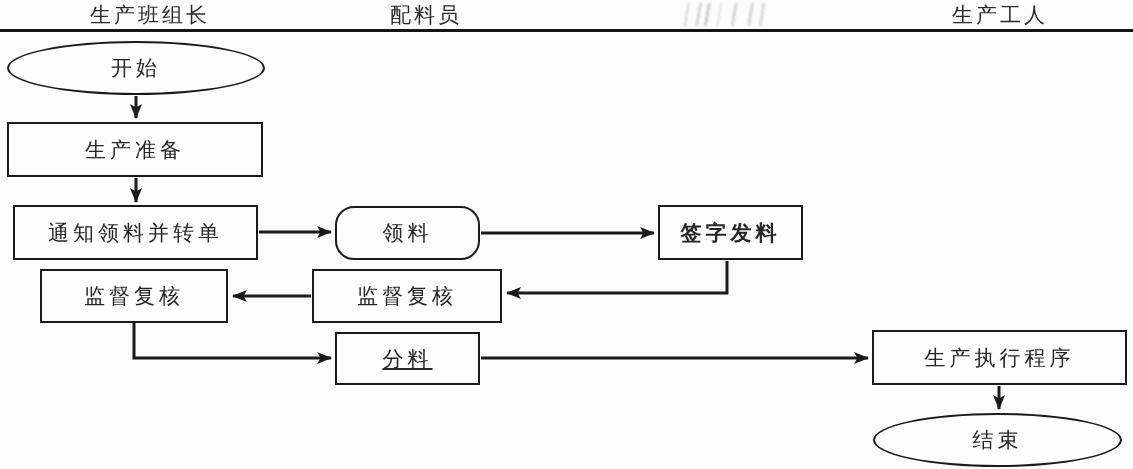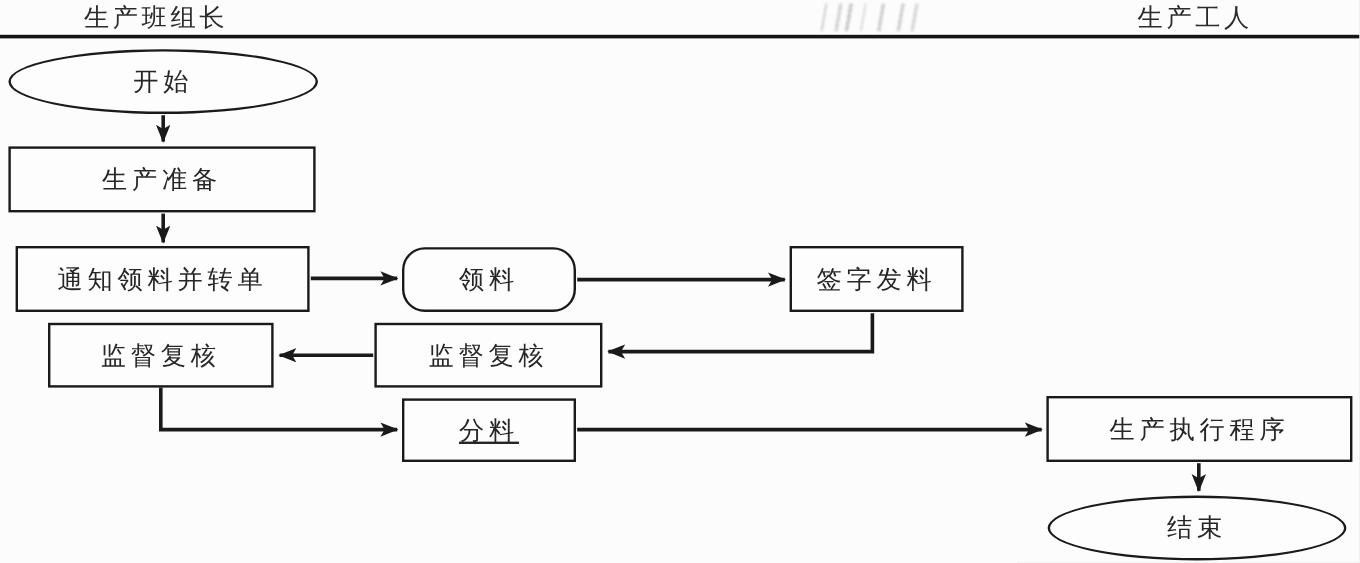--- a/index.html
+++ b/index.html
@@ -7,21 +7,21 @@
     position:relative;
     width:1133px;height:469px;
     background:#fcfcfc;
     overflow:hidden;
     font-family:"Liberation Serif","DejaVu Serif",serif;
     color:#212121;
   }
   
   .lane-hdr{
     position:absolute;top:2px;height:26px;line-height:26px;
-    text-align:left;font-size:21px;letter-spacing:3px;color:#2b2b2b;
+    text-align:right;font-size:21px;letter-spacing:3px;color:#2b2b2b;
   }
   .hdr-divider{
     position:absolute;left:0;top:29px;width:1133px;height:3px;
     background:#151515;
   }
   
   .faded-marks{
     position:absolute;top:3px;height:23px;
     background:
       linear-gradient(100deg, transparent 0 6%, rgba(90,90,90,.45) 6% 8%, transparent 8% 18%,
@@ -44,37 +44,38 @@
   
   svg.wires{position:absolute;left:0;top:0;pointer-events:none;}
   svg.wires line, svg.wires polyline{stroke:#1a1a1a;stroke-width:3;fill:none;}
 </style>
 </head>
 <body>
 
 <div class="canvas">
 
   <div class="lane-hdr" style="left:70px;width:140px;">生产班组长</div>
+  <div class="lane-hdr" style="left:372px;width:90px;">配料员</div>
   <div class="faded-marks" style="left:682px;width:92px;"></div>
   <div class="lane-hdr" style="left:948px;width:100px;">生产工人</div>
   <div class="hdr-divider"></div>
 
   <div class="node ellipse" style="left:7px;top:41px;width:258px;height:54px;">开始</div>
 
   <div class="node" style="left:7px;top:122px;width:256px;height:55px;">生产准备</div>
 
   <div class="node" style="left:13px;top:205px;width:245px;height:55px;text-align:center;">通知领料并转单</div>
 
   <div class="node" style="left:40px;top:269px;width:188px;height:54px;">监督复核</div>
 
   <div class="node" style="left:335px;top:206px;width:145px;height:54px;border-radius:19px;">领料</div>
 
   <div class="node" style="left:312px;top:269px;width:190px;height:54px;">监督复核</div>
 
-  <div class="node" style="left:658px;top:205px;width:145px;height:55px;">签字发料</div>
+  <div class="node" style="left:658px;top:205px;width:145px;height:55px;font-weight:bold;">签字发料</div>
 
   <div class="node" style="left:335px;top:332px;width:145px;height:53px;text-decoration:underline;">分料</div>
 
   <div class="node" style="left:872px;top:330px;width:255px;height:55px;">生产执行程序</div>
 
   <div class="node ellipse" style="left:873px;top:413px;width:249px;height:54px;">结束</div>
 
   <svg class="wires" width="1133" height="469" viewBox="0 0 1133 469">
     <defs>
       <marker id="ah" markerUnits="userSpaceOnUse" markerWidth="18" markerHeight="14" refX="14" refY="6" orient="auto">

